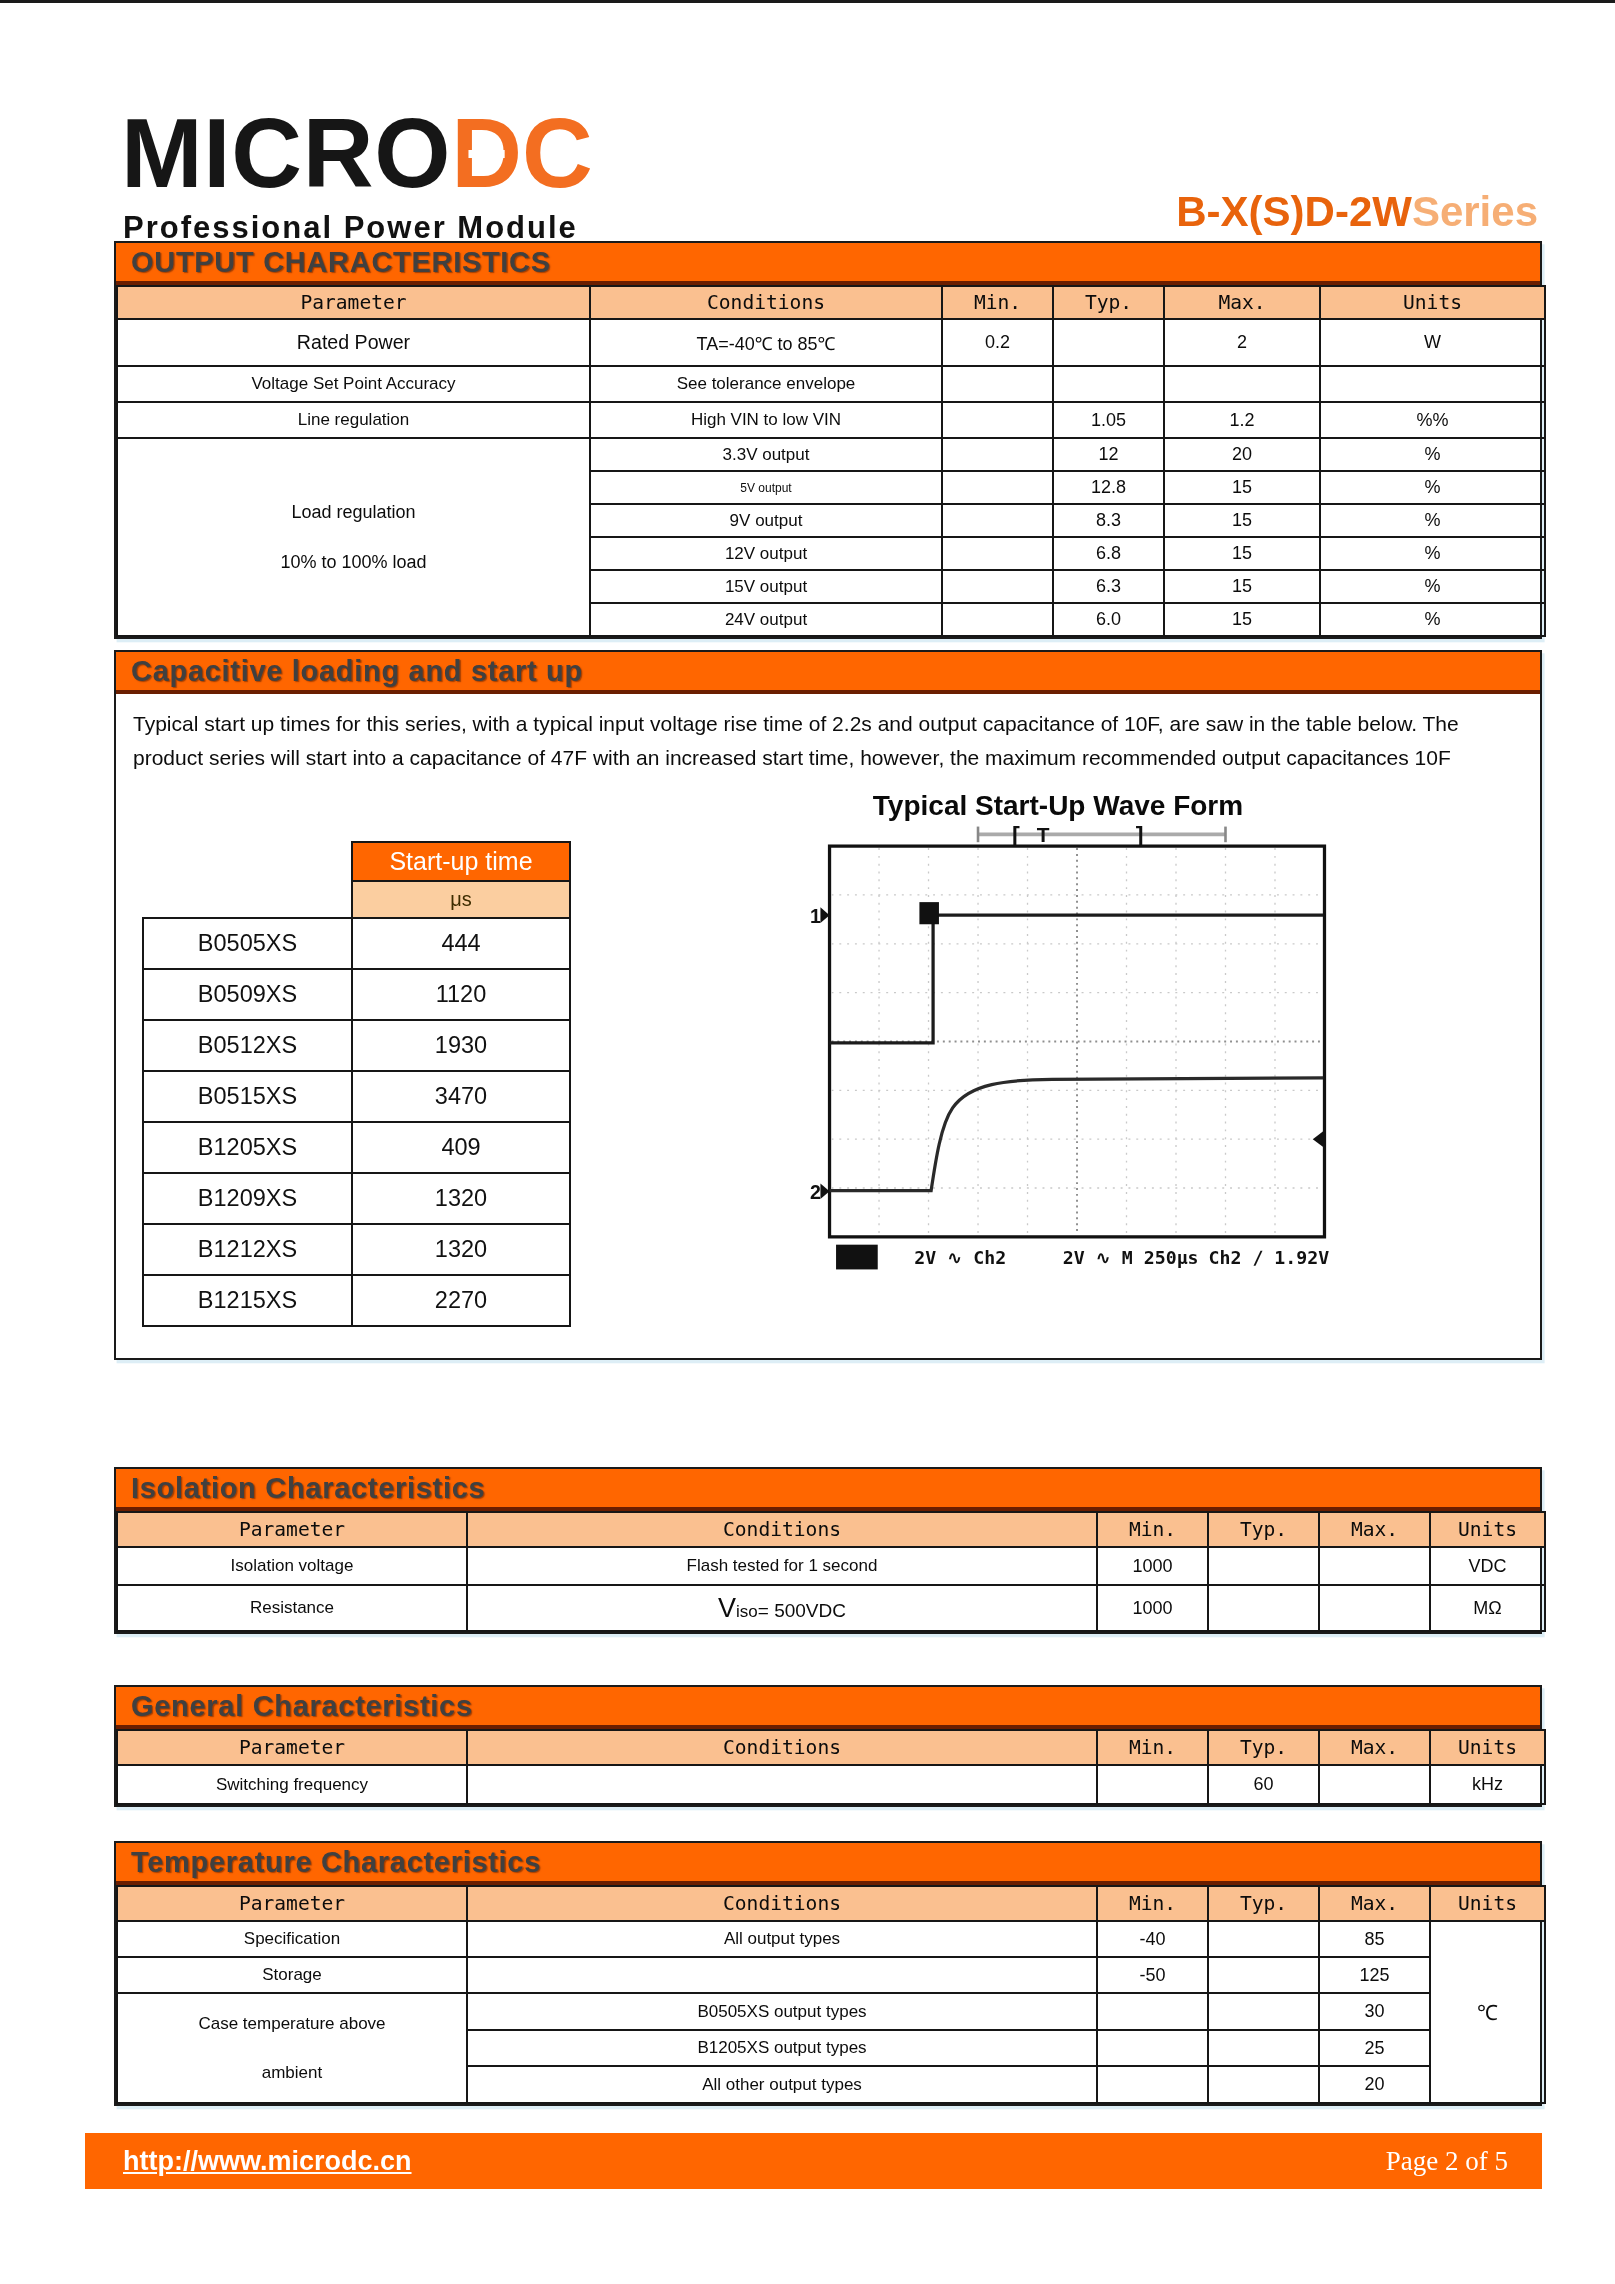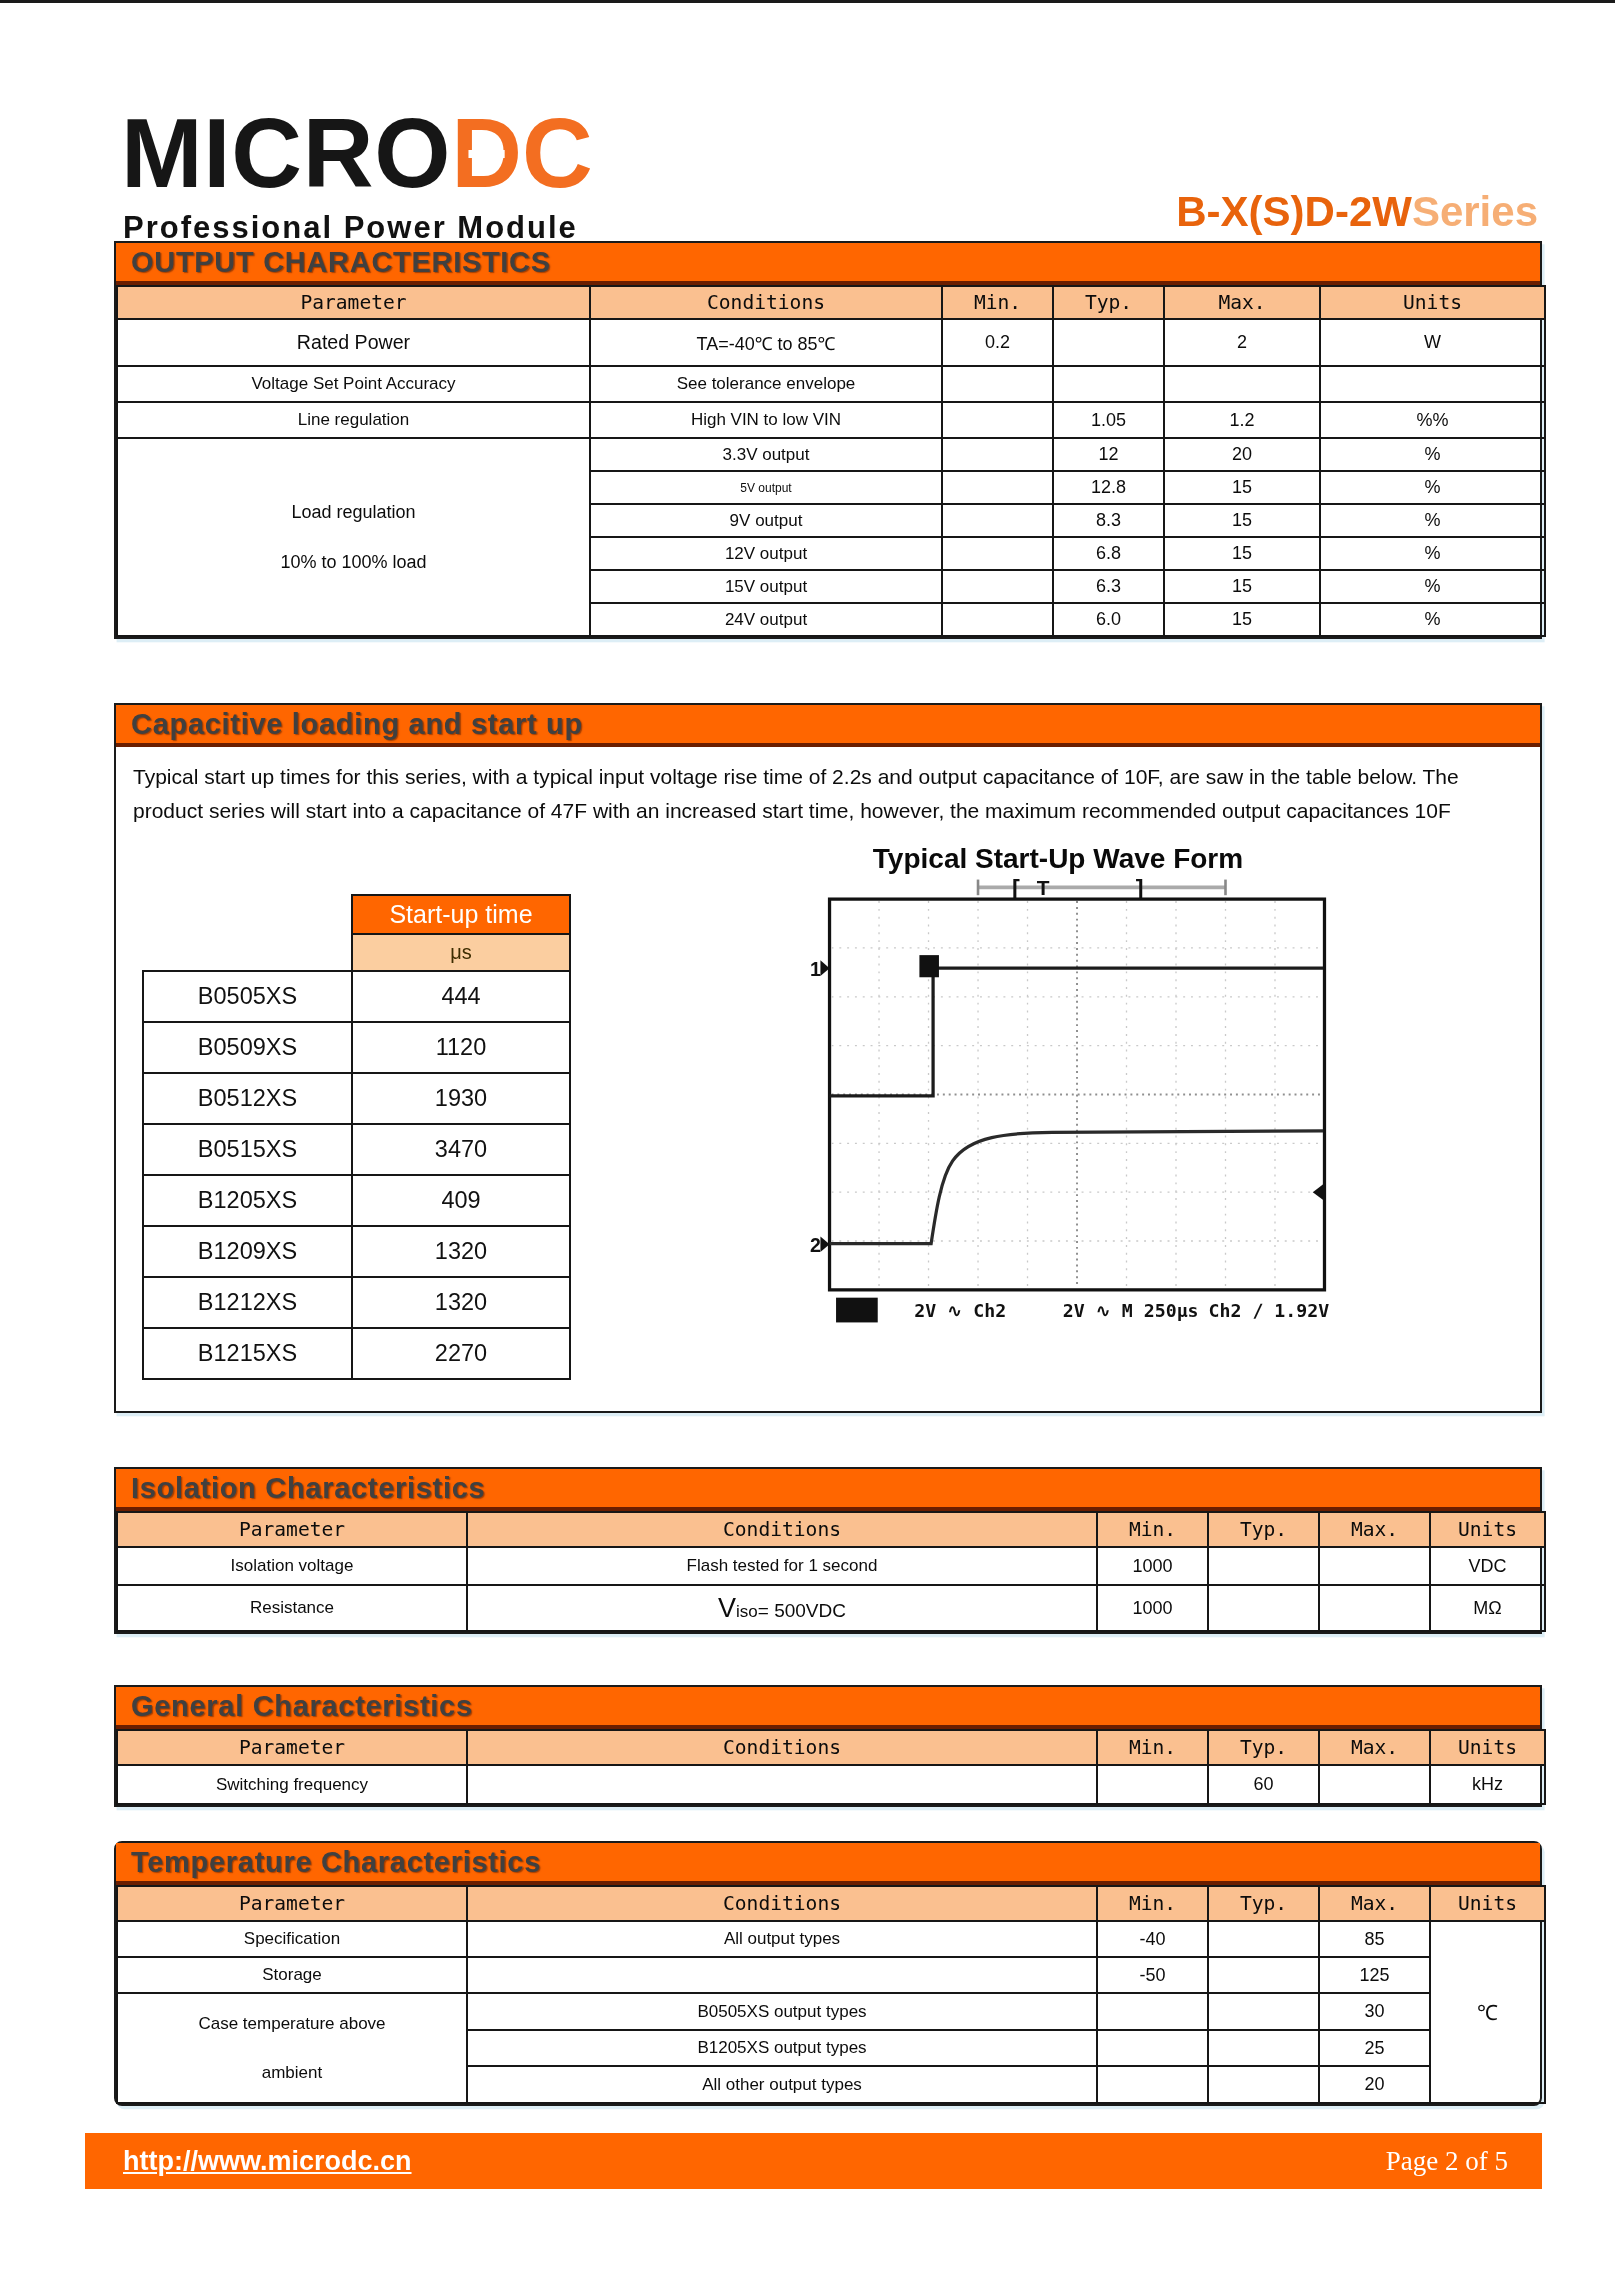--- a/index.html
+++ b/index.html
@@ -30,21 +30,21 @@
   table.t{border-collapse:collapse;table-layout:fixed;width:100%;}
   table.t td{border:2px solid #161616;text-align:center;vertical-align:middle;
              font-size:18px;color:#0c0c0c;padding:0 3.9px;overflow:hidden;}
   table.t td.hd{background:#FAC090;font-family:"DejaVu Sans Mono",monospace;font-size:19.6px;}
   tr.h50{height:33px;} tr.h53{height:35px;} tr.h55{height:36px;} tr.h57{height:37px;}
   tr.h58{height:38px;} tr.h60{height:39px;} tr.h70{height:46px;} tr.h72{height:47px;}
   .twoLine .l1{margin-bottom:29px;} .twoLine .l2{margin-top:0;}
   .viso-v{font-size:27px;} .viso-sub{font-size:17px;} .viso-rest{font-size:19px;}
 
   
-  .sec2{top:703px;height:710px;}
+  .sec2{top:650px;height:710px;}
   .para{margin:13px 17px 0 17px;font-size:21px;line-height:1.62;color:#0c0c0c;text-align:left;}
   .wave-title{position:absolute;left:665px;top:138px;width:554px;text-align:center;
               font-size:28px;font-weight:bold;color:#0a0a0a;white-space:nowrap;}
   table.startup{position:absolute;left:26px;top:189px;width:427px;border-collapse:collapse;table-layout:fixed;}
   table.startup td{border:2px solid #161616;text-align:center;vertical-align:middle;font-size:23.5px;}
   table.startup td.blank{border:none;background:transparent;}
   table.startup td.sth{background:#FF6600;color:#fff;font-size:25px;height:35px;border-bottom:none;}
   table.startup td.stu{background:#FBCEA0;color:#3d2c00;font-size:20px;height:33px;}
   table.startup tr.dr{height:51px;}
   .scope{position:absolute;left:694px;top:168px;}
@@ -338,21 +338,21 @@
         <td></td>
         <td></td>
         <td>60</td>
         <td></td>
         <td>kHz</td>
       </tr>
       </tbody>
     </table>
   </div>
 
-  <div class="sec" style="top:1841px;border-radius:8px;">
+  <div class="sec" style="top:1841px;">
     <div class="sec-bar">Temperature Characteristics</div>
     <table class="t">
       <colgroup>
           <col style="width:350px">
           <col style="width:630px">
           <col style="width:111px">
           <col style="width:111px">
           <col style="width:111px">
           <col style="width:115px">
         </colgroup>

